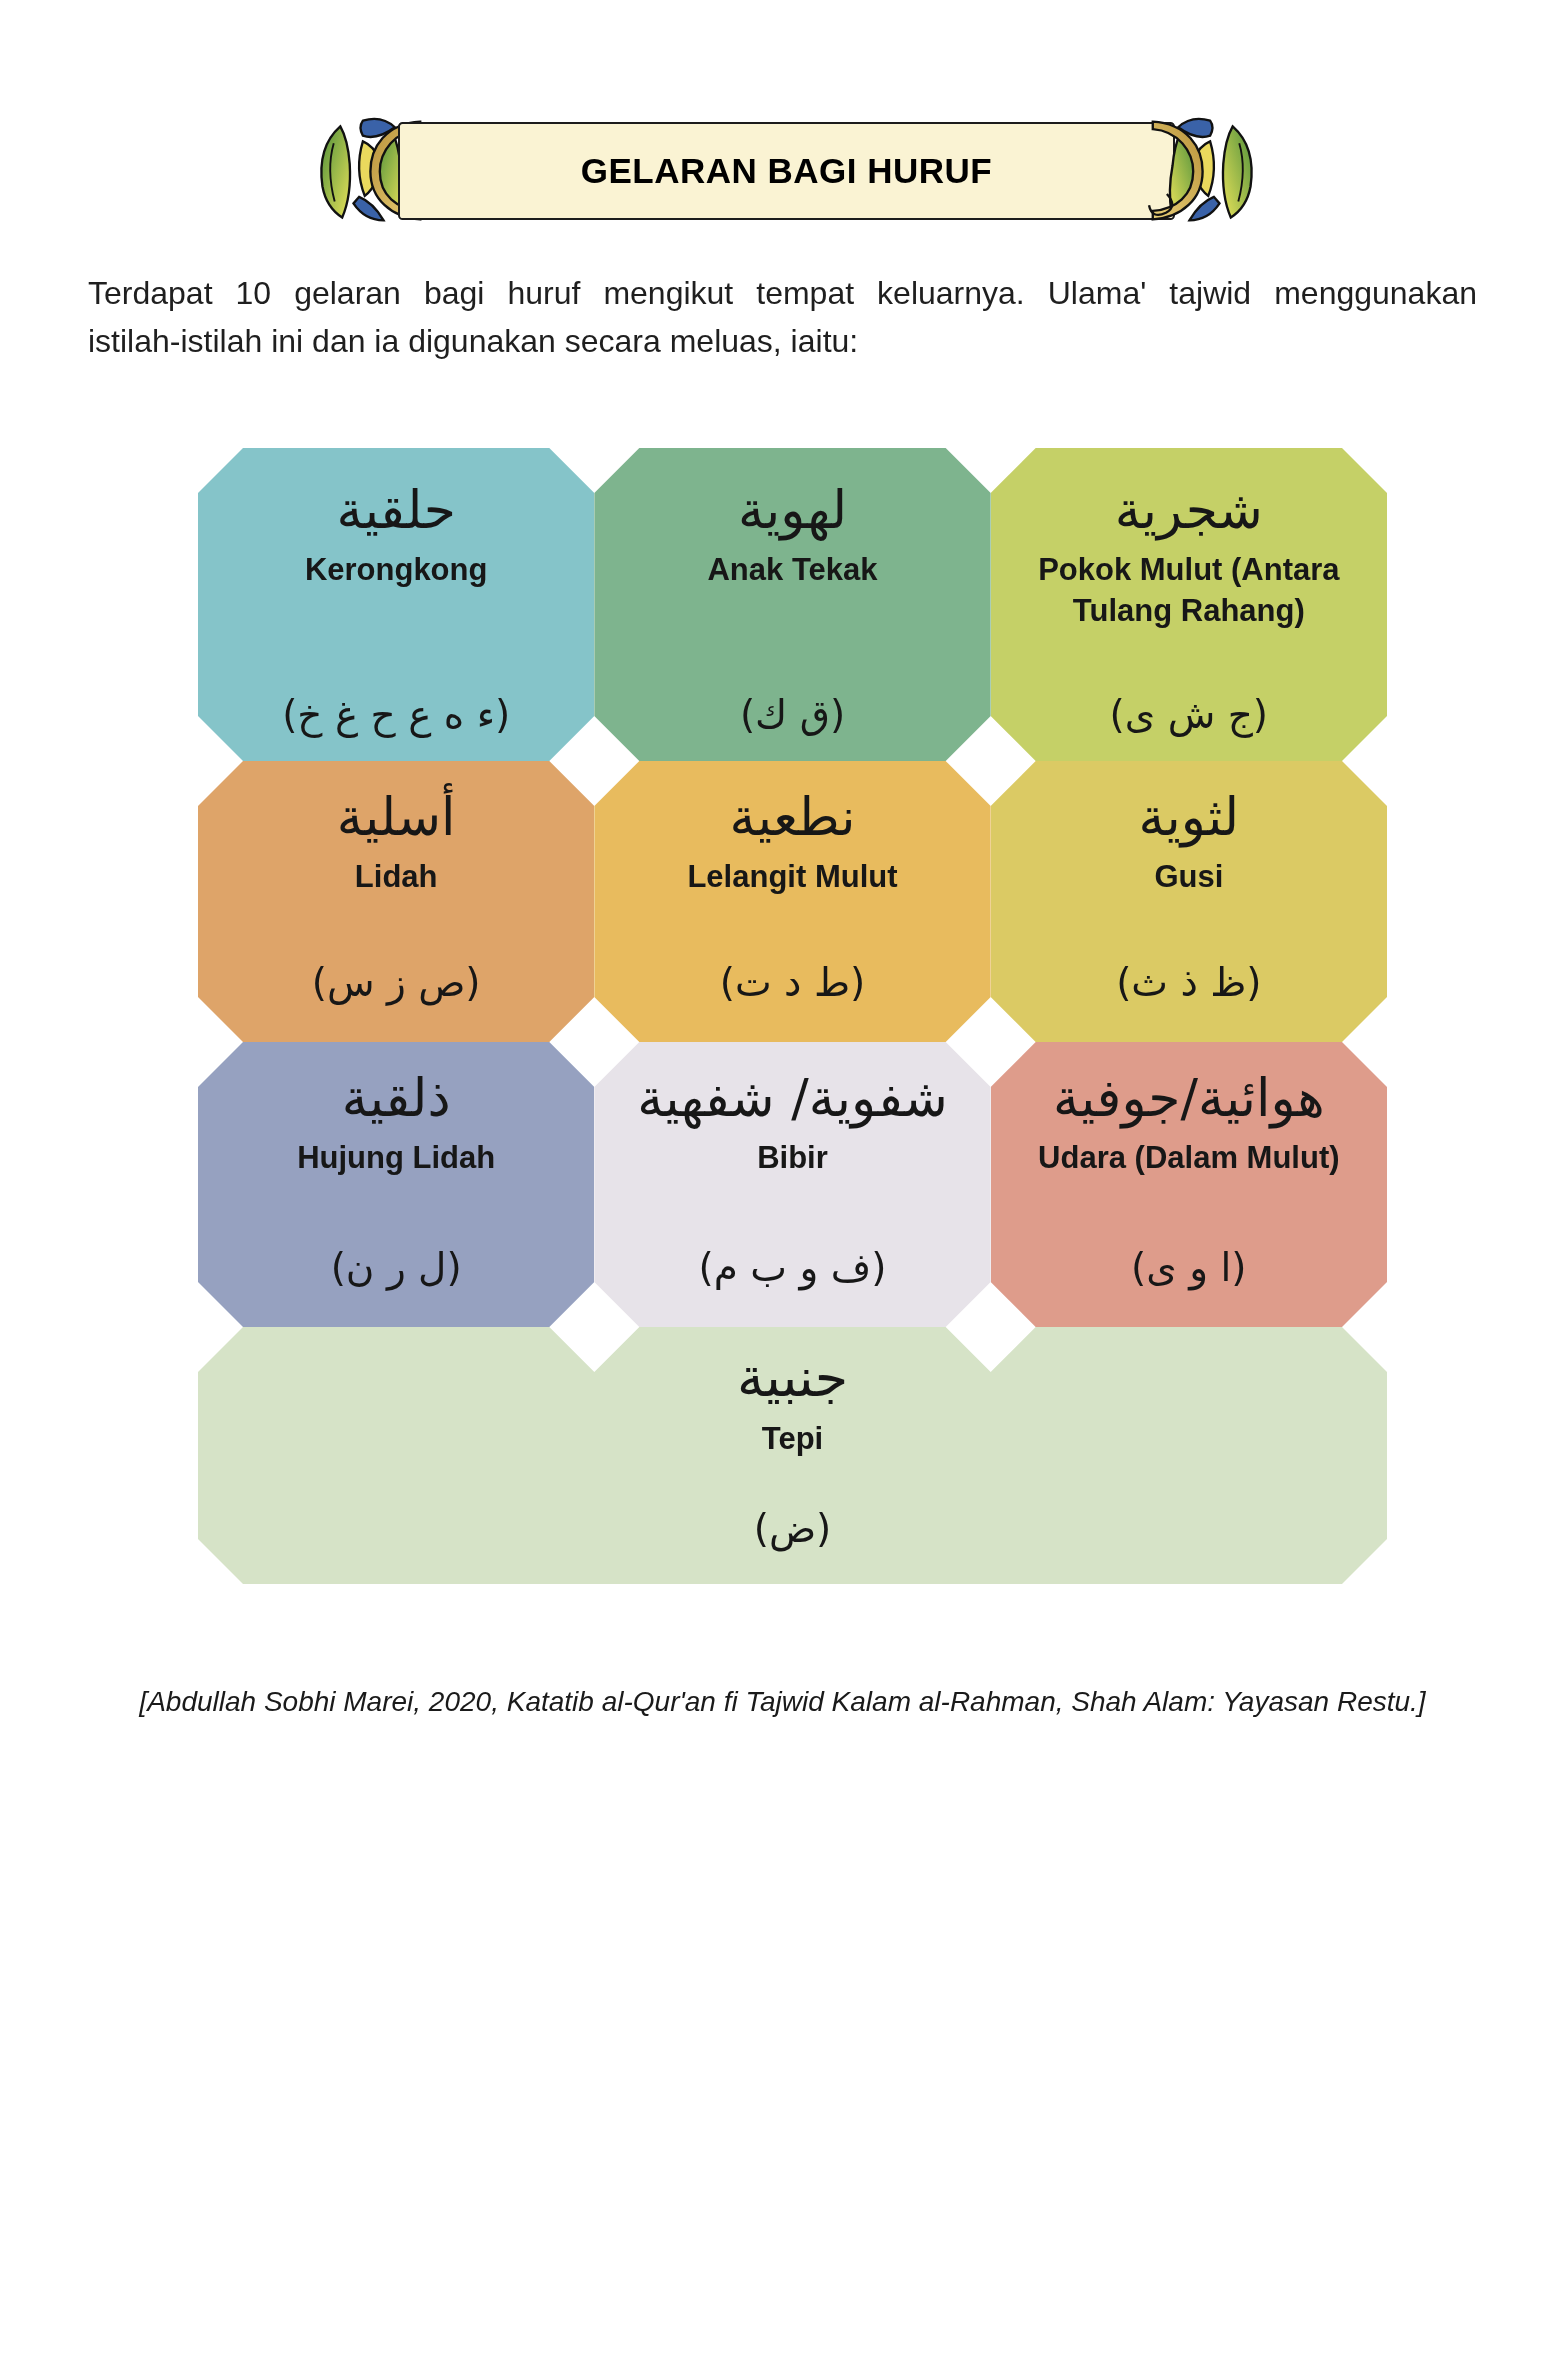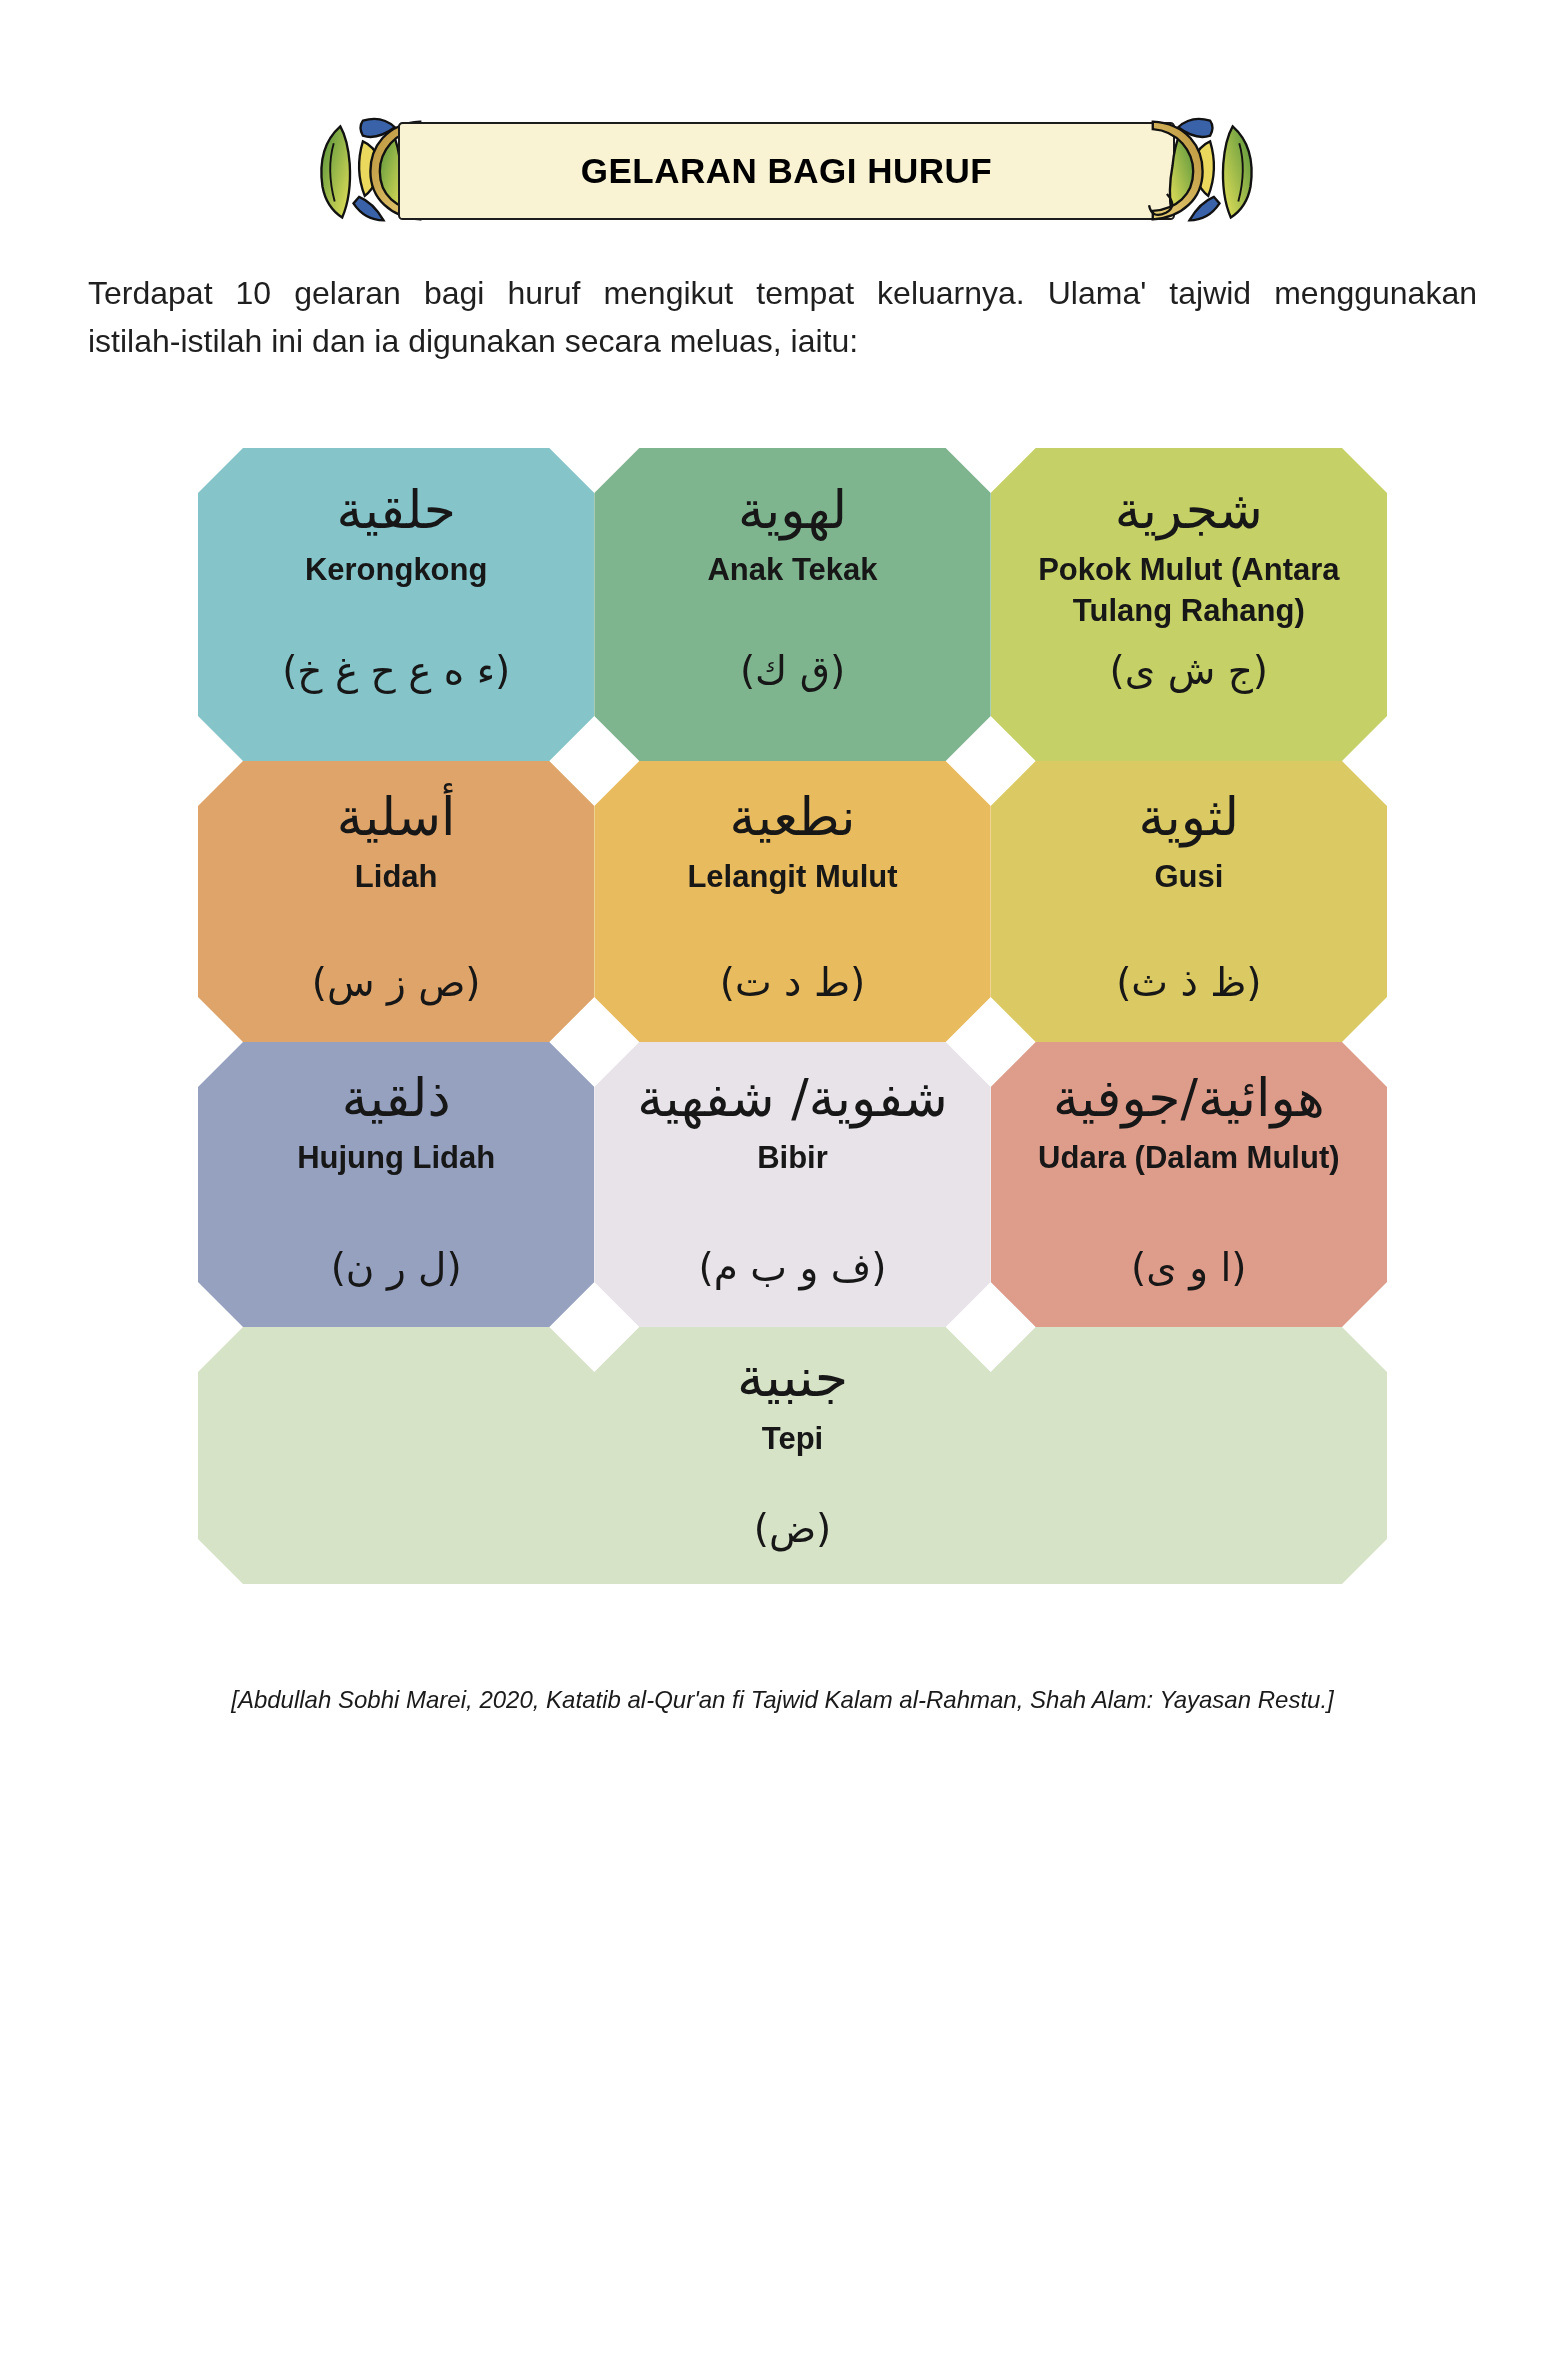--- a/index.html
+++ b/index.html
@@ -72,21 +72,21 @@
     --ch:45px;
     clip-path:polygon(
       var(--ch) 0, calc(100% - var(--ch)) 0,
       100% var(--ch), 100% calc(100% - var(--ch)),
       calc(100% - var(--ch)) 100%, var(--ch) 100%,
       0 calc(100% - var(--ch)), 0 var(--ch));
     display:flex;
     flex-direction:column;
     align-items:center;
     text-align:center;
-    padding:30px 24px 68px;
+    padding:30px 24px 24px;
     box-sizing:border-box;
     color:#171717;
   }
   .cell.short{padding:24px 24px 37px;}
   .cell-wide{
     grid-column:1 / -1;
     clip-path:polygon(
       var(--ch) 0,
       calc(33.333% - var(--ch)) 0, 33.333% var(--ch), calc(33.333% + var(--ch)) 0,
       calc(66.667% - var(--ch)) 0, 66.667% var(--ch), calc(66.667% + var(--ch)) 0,
@@ -116,21 +116,21 @@
     direction:rtl;
     margin-top:auto;
   }
 
   
   .citation{
     position:absolute;
     left:0; right:0; top:1686px;
     text-align:center;
     font-style:italic;
-    font-size:24px;
+    font-size:28px;
     color:#1a1a1a;
   }
 </style>
 </head>
 <body>
 
 <div class="page">
 
   <div class="banner">
     <svg class="ornament ornament-left" viewBox="0 0 150 118" aria-hidden="true">

